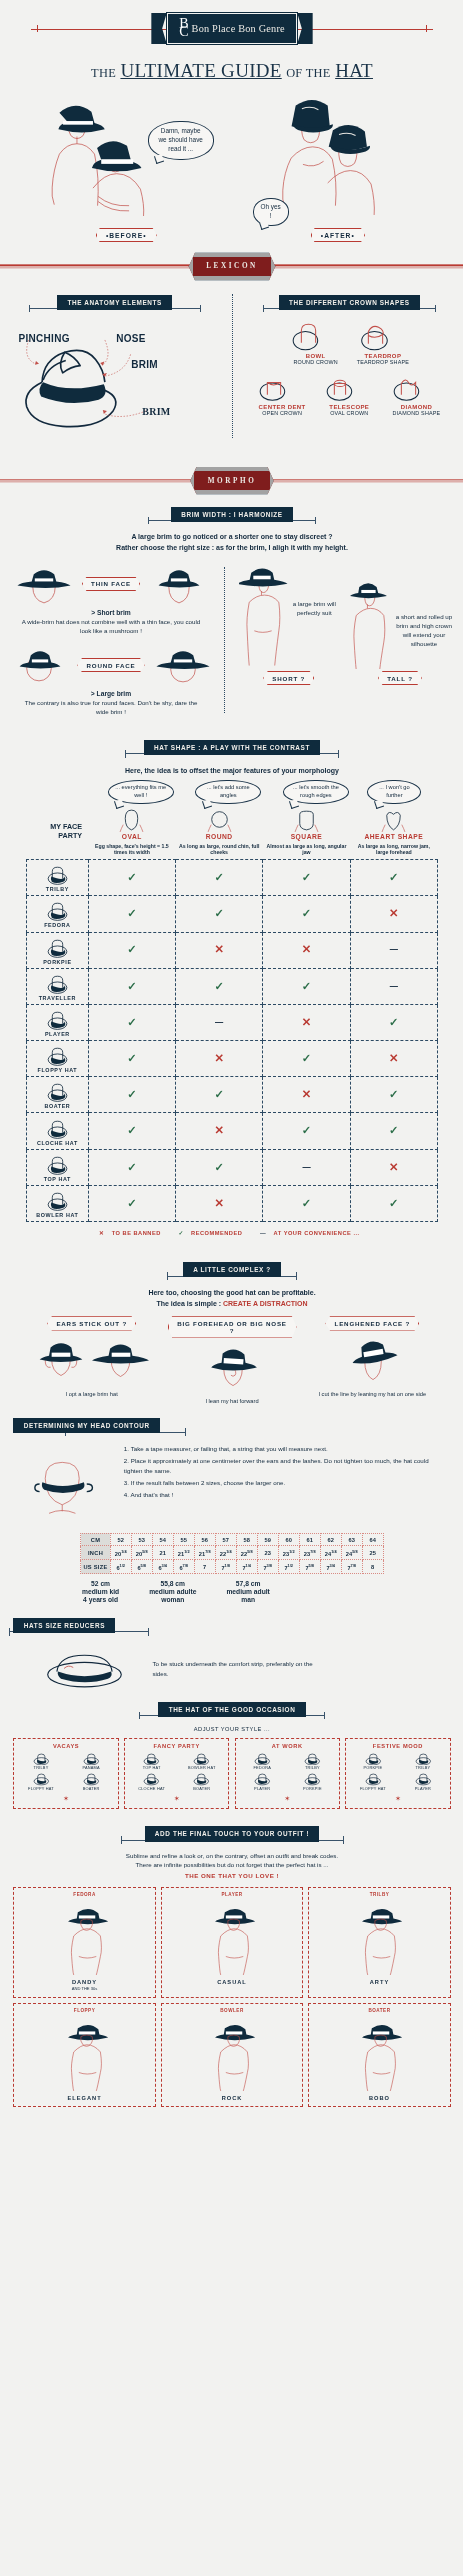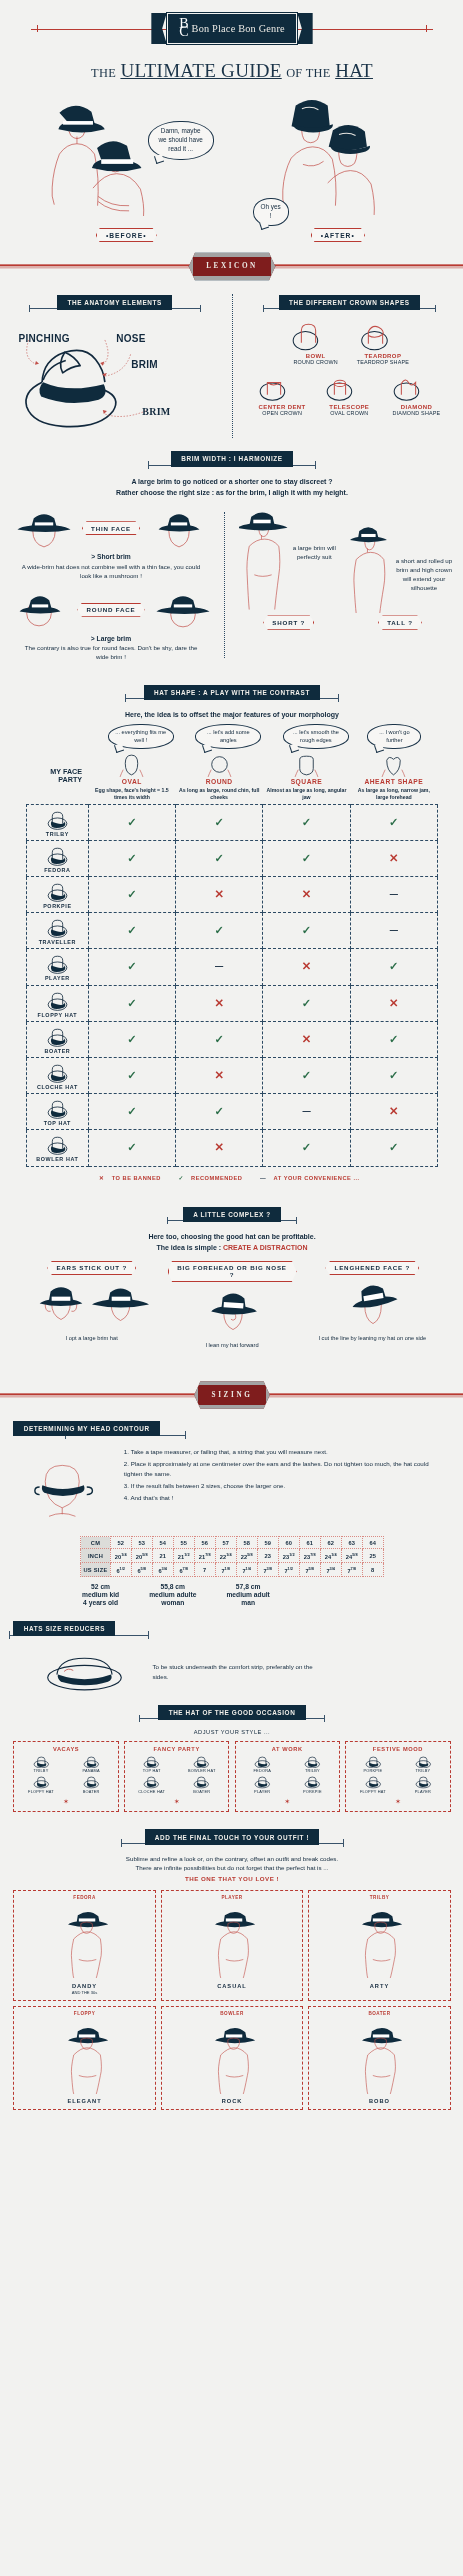--- a/index.html
+++ b/index.html
@@ -353,20 +353,27 @@
             <ellipse cx="42" cy="38" rx="24" ry="17" fill="none" stroke="#12293d" stroke-width="2"></ellipse>
             <path d="M32 44 V22 q8 -12 14 -2 q6 10 14 0 v24" fill="none" stroke="#c2504a" stroke-width="2"></path>
           </svg>
           <div class="crown-name">DIAMOND</div>
           <div class="crown-sub">DIAMOND SHAPE</div>
         </div>
       </div>
     </div>
   </div>
 
+  <div class="divider" style="margin-top:17.5px">
+    <div class="div-lines">
+        <i class="a"></i>
+        <i class="b"></i>
+      </div>
+    <div class="plaque">MORPHO</div>
+  </div>
 
   <div class="subbar-wrap">
     <div class="subbar-rule" style="left:32%;right:32%"></div>
     <div class="subbar">BRIM WIDTH : I HARMONIZE</div>
   </div>
 
   <div class="lede">
     <div>A large brim to go noticed or a shorter one to stay discreet ?</div>
     <div>Rather choose the right size : as for the brim, I aligh it with my height.</div>
   </div>
@@ -708,27 +715,20 @@
           <g transform="rotate(-10 56 34)">
             <path d="M36 18 q22 -16 42 2 l2 16 q18 4 22 9 q-48 12 -88 0 q4 -6 20 -9z" fill="#0f2b3d"></path>
             <rect x="38" y="28" width="38" height="10" fill="#fff"></rect>
           </g>
         </svg>
       </div>
       <div class="cap">I cut the line by leaning my hat on one side</div>
     </div>
   </div>
 
-  <div class="divider" style="margin-top:20.6px">
-    <div class="div-lines">
-        <i class="a"></i>
-        <i class="b"></i>
-      </div>
-    <div class="plaque">SIZING</div>
-  </div>
 
   <div class="subbar-wrap">
     <div class="subbar-rule" style="left:14%;right:60%"></div>
     <div class="subbar" style="margin-right:auto;margin-left:13.4px">DETERMINING MY HEAD CONTOUR</div>
   </div>
 
   <div style="display:flex; gap:9.3px; padding:5.2px 15.5px 2.1px; align-items:flex-start;">
     <svg width="108" height="82" viewBox="0 0 210 160">
       <g fill="none" stroke="#c2504a" stroke-width="1.4">
         <path d="M62 66 q0 -34 36 -34 q36 0 36 34 q0 44 -36 56 q-36 -12 -36 -56z"></path>

